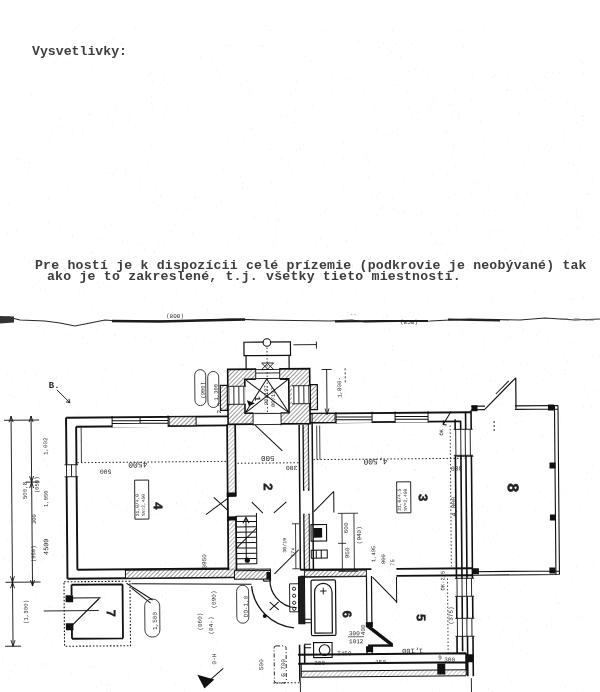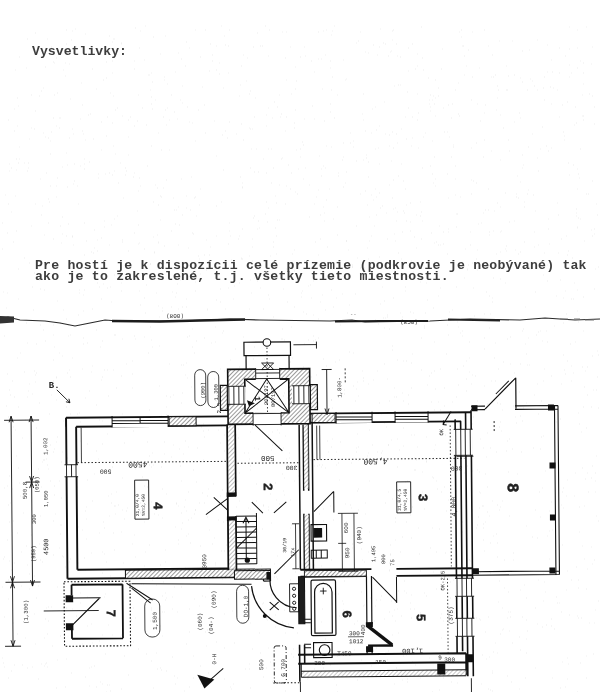--- a/index.html
+++ b/index.html
@@ -11,21 +11,21 @@
 </style>
 </head>
 <body>
 <div id="page">
 
   <div class="t" style="left:32px;top:20px;">Vysvetlivky:</div>
 
 
   <div class="t" style="left:35px;top:234px;letter-spacing:0.2px;">Pre hostí je k dispozícii celé prízemie (podkrovie je neobývané) tak</div>
 
-  <div class="t" style="left:35px;top:245px;letter-spacing:0.2px;">ako je to zakreslené, t.j. všetky tieto miestnosti.</div>
+  <div class="t" style="left:47px;top:245px;letter-spacing:0.2px;">ako je to zakreslené, t.j. všetky tieto miestnosti.</div>
 
   <svg width="600" height="692" viewBox="0 0 600 692" style="position:absolute;left:0;top:0;" stroke-linecap="butt" fill="none">
     <defs>
       <pattern id="h" width="3" height="3" patternUnits="userSpaceOnUse" patternTransform="rotate(45)">
         <rect width="3" height="3" fill="#fff"></rect>
         <line x1="0" y1="0" x2="0" y2="3" stroke="#2b2b2b" stroke-width="0.95"></line>
       </pattern>
     </defs>
 
     <path d="M383,19h1 M166,156h1 M441,468h1 M534,62h1 M253,23h1 M132,350h1 M18,139h1 M389,377h1 M133,407h1 M484,6h1 M482,482h1 M205,109h1 M572,234h1 M57,69h1 M507,417h1 M483,504h1 M322,672h1 M228,382h1 M496,428h1 M516,399h1 M422,34h1 M138,201h1 M50,162h1 M62,193h1 M381,253h1 M223,146h1 M161,646h1 M388,421h1 M104,504h1 M99,263h1 M592,442h1 M334,473h1 M504,536h1 M139,24h1 M190,186h1 M128,651h1 M524,218h1 M393,274h1 M547,318h1 M160,172h1 M337,183h1 M350,620h1 M240,153h1 M597,353h1 M56,34h1 M67,434h1 M474,292h1 M40,265h1 M596,366h1 M581,594h1 M9,498h1 M408,371h1 M161,443h1 M68,301h1 M272,658h1 M524,183h1 M300,125h1 M546,601h1 M180,442h1 M365,107h1 M456,373h1 M466,367h1 M2,225h1 M14,641h1 M526,574h1 M185,42h1 M525,654h1 M53,336h1 M43,525h1 M458,90h1 M285,380h1 M160,602h1 M254,148h1 M323,504h1 M122,216h1 M595,449h1 M263,358h1 M74,157h1 M203,407h1 M139,154h1 M44,436h1 M138,625h1 M514,51h1 M144,462h1 M130,93h1 M560,395h1 M284,542h1 M483,133h1 M60,299h1 M254,323h1 M437,465h1 M589,70h1 M242,235h1 M516,173h1 M115,311h1 M253,194h1 M151,637h1 M266,595h1 M330,37h1 M598,577h1 M580,639h1 M508,116h1 M291,149h1 M241,42h1 M228,680h1 M160,541h1 M273,293h1 M573,687h1 M333,496h1 M94,206h1 M579,400h1 M325,517h1 M36,404h1 M302,589h1 M96,663h1 M50,130h1 M357,467h1 M142,84h1 M533,171h1 M356,428h1 M252,404h1 M314,645h1 M124,495h1 M144,274h1 M402,208h1 M190,519h1 M45,317h1 M597,687h1 M46,149h1 M160,644h1 M527,607h1 M222,111h1 M499,486h1 M367,681h1 M392,7h1 M489,208h1 M397,648h1 M82,81h1 M66,383h1 M164,418h1 M430,142h1 M380,184h1 M293,625h1 M506,66h1 M254,192h1 M4,533h1 M382,182h1 M444,382h1 M257,9h1 M47,610h1 M541,377h1 M499,403h1 M90,90h1 M186,620h1 M476,594h1 M538,147h1 M151,73h1 M467,610h1 M244,429h1 M94,642h1 M517,674h1 M485,608h1 M17,509h1 M200,642h1 M480,596h1 M485,186h1 M471,76h1 M522,593h1 M135,564h1 M276,212h1 M476,159h1 M16,135h1 M198,597h1 M578,194h1 M384,277h1 M587,371h1 M562,81h1 M580,125h1 M576,185h1 M67,301h1 M436,218h1 M363,354h1 M232,399h1 M154,490h1 M3,639h1 M323,497h1 M444,463h1 M219,50h1 M398,229h1 M189,585h1 M431,209h1 M186,283h1 M242,205h1 M78,291h1 M562,468h1 M540,425h1 M181,379h1 M2,199h1 M258,401h1 M392,322h1 M266,149h1 M284,622h1 M476,119h1 M53,357h1 M379,233h1 M490,519h1 M403,157h1 M121,19h1 M148,329h1 M508,52h1 M249,435h1 M118,481h1 M297,170h1 M393,6h1 M450,532h1 M66,295h1 M107,661h1 M311,37h1 M151,586h1 M274,553h1 M400,682h1 M357,656h1 M533,424h1 M431,349h1 M497,379h1 M537,514h1 M285,180h1 M149,441h1 M458,361h1 M376,191h1 M48,199h1 M164,222h1 M324,97h1 M140,479h1 M423,46h1 M245,375h1 M250,144h1 M252,625h1 M350,481h1 M513,529h1 M229,6h1 M212,520h1 M511,658h1 M252,516h1 M327,417h1 M133,153h1 M262,22h1 M202,469h1 M243,116h1 M281,90h1 M373,21h1 M237,390h1 M18,444h1 M83,320h1 M32,263h1 M128,227h1 M456,263h1 M450,574h1 M152,58h1 M14,373h1 M598,243h1 M389,539h1 M390,521h1 M568,139h1 M14,107h1 M77,463h1 M338,152h1 M419,530h1 M102,420h1 M448,81h1 M490,666h1 M66,20h1 M188,468h1 M573,275h1 M428,54h1 M414,434h1 M63,533h1 M509,415h1 M74,679h1 M468,241h1 M257,257h1 M304,237h1 M508,568h1 M65,663h1 M381,572h1 M424,302h1 M439,666h1 M163,558h1 M323,335h1 M262,505h1 M162,588h1 M497,62h1 M527,170h1 M279,422h1 M228,22h1 M509,127h1 M128,551h1 M205,608h1 M420,192h1 M8,654h1 M53,497h1 M293,524h1 M414,446h1 M295,548h1 M57,154h1 M414,213h1 M349,328h1 M318,295h1 M447,230h1 M421,188h1 M152,85h1 M117,84h1 M321,526h1 M112,151h1 M291,501h1 M584,363h1 M171,71h1 M118,159h1 M109,12h1 M320,191h1 M583,383h1 M418,89h1 M520,340h1 M522,397h1 M282,305h1 M112,37h1 M563,331h1 M492,278h1 M46,435h1 M34,105h1 M337,211h1 M594,83h1 M458,419h1 M473,157h1 M313,312h1 M266,594h1 M592,212h1 M372,421h1 M443,654h1 M126,147h1 M396,110h1 M106,54h1 M4,312h1 M356,202h1 M140,488h1 M421,314h1 M412,638h1 M472,432h1 M396,644h1 M255,377h1 M388,627h1 M495,51h1 M101,214h1 M448,394h1 M174,88h1 M412,483h1 M564,346h1 M296,57h1 M26,299h1 M194,174h1 M56,664h1 M500,398h1 M569,690h1 M403,187h1 M26,522h1 M282,450h1 M548,127h1 M351,439h1 M295,65h1 M209,231h1 M401,592h1 M199,479h1 M174,652h1 M487,380h1 M273,218h1 M195,669h1 M243,356h1 M591,454h1 M325,286h1 M114,251h1 M453,432h1 M455,142h1 M329,640h1 M263,482h1 M74,672h1 M365,167h1 M96,381h1 M331,66h1 M593,630h1 M277,83h1 M498,345h1 M429,352h1 M165,576h1 M586,170h1 M331,266h1 M551,352h1 M526,596h1 M167,546h1 M249,645h1 M305,567h1 M171,207h1 M352,689h1 M294,104h1 M323,239h1 M331,376h1 M273,223h1 M114,482h1 M343,163h1 M464,32h1 M446,487h1 M486,268h1 M398,567h1 M587,343h1 M24,348h1 M354,600h1 M523,305h1 M315,316h1 M433,284h1 M392,108h1 M282,669h1 M204,479h1 M389,588h1 M510,593h1 M228,220h1 M430,524h1 M522,27h1 M43,436h1 M551,688h1 M447,301h1 M61,438h1 M522,307h1 M416,624h1 M29,550h1 M177,260h1 M89,367h1 M339,547h1 M103,56h1 M521,428h1 M146,630h1 M87,319h1 M153,178h1 M8,556h1 M539,468h1 M96,306h1 M208,406h1 M383,294h1 M151,584h1 M121,267h1 M290,165h1 M343,397h1 M594,205h1 M585,455h1 M166,391h1 M411,514h1 M31,419h1 M298,624h1 M173,552h1 M364,244h1 M381,429h1 M406,498h1 M395,579h1 M376,624h1 M387,215h1 M265,401h1 M438,64h1 M178,516h1 M107,93h1 M323,670h1 M318,630h1 M497,179h1 M494,334h1 M483,516h1 M204,81h1 M576,99h1 M578,594h1 M434,676h1 M578,556h1 M220,546h1 M10,371h1 M273,465h1 M403,404h1 M492,649h1 M67,163h1 M17,610h1 M337,632h1 M134,45h1 M493,628h1 M182,283h1 M85,653h1 M183,341h1 M60,612h1 M83,314h1 M402,513h1 M566,290h1 M444,108h1 M249,70h1 M294,283h1 M569,25h1 M223,307h1 M569,591h1 M61,474h1 M327,675h1 M216,276h1 M115,86h1 M507,315h1 M397,443h1 M358,17h1 M471,170h1 M77,390h1 M43,528h1 M125,151h1 M520,228h1 M90,622h1 M4,593h1 M88,91h1 M151,122h1 M396,20h1 M11,546h1 M144,225h1 M106,38h1 M444,364h1 M446,330h1 M466,355h1 M67,349h1 M565,32h1 M469,598h1 M313,317h1 M577,44h1 M287,278h1 M411,339h1 M544,53h1 M50,421h1 M41,191h1 M379,379h1 M196,686h1 M318,314h1 M363,70h1 M420,589h1 M390,531h1 M432,150h1 M271,159h1 M204,314h1 M250,67h1 M256,460h1 M225,107h1 M552,48h1 M498,66h1 M60,510h1 M486,385h1 M352,388h1 M198,86h1 M213,460h1 M449,599h1 M432,668h1 M360,244h1 M346,148h1 M393,156h1 M66,584h1 M221,527h1 M344,557h1 M506,672h1 M490,424h1 M385,20h1 M556,573h1 M161,126h1 M421,215h1 M205,6h1 M520,392h1 M241,100h1 M379,23h1 M447,150h1 M252,237h1 M223,498h1 M465,393h1 M53,38h1 M96,427h1 M404,189h1 M397,336h1 M265,190h1 M452,80h1 M258,197h1 M406,337h1 M400,33h1 M238,414h1 M7,209h1 M128,96h1 M154,228h1 M7,516h1 M107,264h1 M421,346h1 M499,557h1 M45,595h1 M27,15h1 M551,595h1 M345,396h1 M425,289h1 M71,16h1 M196,553h1 M370,574h1 M550,63h1 M505,169h1 M353,362h1 M238,215h1 M204,231h1 M102,353h1 M70,353h1 M542,242h1 M436,565h1 M488,165h1 M89,138h1 M361,525h1 M393,124h1 M463,342h1 M452,525h1 M270,638h1 M338,439h1 M374,597h1 M376,106h1 M43,306h1 M182,191h1 M35,351h1 M187,313h1 M36,574h1 M48,597h1 M512,425h1 M304,320h1 M332,547h1 M536,311h1 M485,450h1 M194,329h1 M92,45h1 M64,621h1 M207,493h1 M303,121h1 M150,303h1 M264,362h1 M97,259h1 M171,283h1 M204,413h1 M472,447h1 M41,67h1 M406,197h1 M433,454h1 M542,603h1 M201,403h1 M86,243h1 M579,483h1 M236,411h1 M561,215h1 M227,547h1 M487,463h1 M496,510h1 M411,364h1 M387,293h1 M218,251h1 M109,149h1 M567,337h1 M137,97h1 M48,583h1 M62,532h1 M500,610h1 M24,234h1 M459,92h1 M227,114h1 M497,533h1 M484,116h1 M263,285h1 M405,165h1 M267,198h1 M448,311h1 M320,215h1 M484,325h1 M500,255h1 M566,679h1 M277,196h1 M230,365h1 M578,564h1 M480,97h1 M151,443h1 M523,384h1 M63,584h1 M509,198h1 M457,190h1 M542,103h1 M263,653h1 M134,312h1 M210,20h1 M34,347h1 M143,686h1 M225,21h1 M557,579h1 M389,546h1 M84,199h1 M497,481h1 M85,487h1 M269,6h1 M49,178h1 M500,380h1 M435,365h1 M68,200h1 M181,35h1 M252,548h1 M274,78h1 M541,413h1 M12,357h1 M146,101h1 M258,425h1 M145,289h1 M398,61h1 M583,49h1 M316,351h1 M591,383h1 M235,325h1 M381,677h1 M153,13h1 M472,239h1 M439,434h1 M462,508h1 M200,33h1 M327,562h1 M106,538h1 M279,480h1 M379,560h1 M40,536h1 M275,204h1 M28,139h1 M27,644h1 M309,683h1 M326,176h1 M451,133h1 M215,539h1 M518,230h1 M76,255h1 M532,513h1 M535,268h1 M582,343h1 M299,638h1 M311,553h1 M435,56h1 M361,568h1 M327,223h1 M50,457h1 M185,417h1 M256,477h1 M212,31h1 M521,245h1 M597,191h1 M586,654h1 M47,441h1 M219,553h1 M407,658h1 M87,420h1 M468,26h1 M42,538h1 M220,265h1 M340,418h1 M407,655h1 M224,527h1 M344,366h1 M239,449h1 M151,80h1 M440,345h1 M233,388h1 M158,181h1 M268,687h1 M172,633h1 M295,86h1 M510,313h1 M538,308h1 M54,471h1 M506,222h1 M209,47h1 M325,615h1 M509,492h1 M555,441h1 M475,352h1 M74,140h1 M85,546h1 M18,383h1 M222,555h1 M331,423h1 M53,215h1 M598,497h1 M315,531h1 M493,53h1 M582,444h1 M270,470h1 M207,606h1 M467,442h1 M110,667h1 M260,629h1 M35,87h1 M93,115h1 M194,490h1 M208,649h1 M535,584h1 M151,439h1 M330,88h1 M182,369h1 M302,118h1 M563,108h1 M395,498h1 M363,582h1 M338,570h1 M19,33h1 M384,399h1 M390,530h1 M250,442h1 M299,433h1 M175,660h1 M290,556h1 M410,207h1 M45,43h1 M264,335h1 M124,419h1 M188,496h1 M440,594h1 M583,92h1 M223,388h1 M192,323h1 M161,173h1 M60,202h1 M231,425h1 M150,597h1 M97,227h1 M346,217h1 M457,345h1 M309,345h1 M186,18h1 M565,350h1 M578,150h1 M212,37h1 M297,609h1 M392,326h1 M322,585h1 M259,609h1 M436,528h1 M220,278h1 M342,136h1 M332,53h1 M303,528h1 M169,682h1 M408,84h1 M583,273h1 M476,235h1 M562,521h1 M121,352h1 M300,33h1 M84,231h1 M284,316h1 M363,357h1 M197,424h1 M99,684h1 M443,208h1 M202,572h1 M319,490h1 M181,563h1 M222,466h1 M586,404h1 M477,501h1 M412,20h1 M285,667h1 M469,536h1 M346,498h1 M350,119h1 M377,428h1 M503,104h1 M408,24h1 M567,78h1 M13,218h1 M92,477h1 M247,535h1 M551,602h1 M441,45h1 M84,145h1 M196,458h1 M315,218h1 M105,630h1 M206,246h1 M462,498h1 M385,479h1 M366,134h1 M149,386h1 M136,671h1 M179,201h1 M126,487h1 M191,242h1 M558,549h1 M165,86h1 M405,263h1 M586,565h1 M571,556h1 M175,200h1 M428,240h1 M266,178h1 M288,141h1 M323,644h1 M417,96h1 M369,406h1 M147,463h1 M319,441h1 M33,286h1 M430,71h1 M461,6h1 M330,641h1 M245,645h1 M526,330h1 M121,665h1 M193,446h1 M543,64h1 M344,370h1 M433,646h1 M546,122h1 M528,123h1 M550,688h1 M239,343h1 M560,664h1 M554,605h1 M8,393h1 M66,678h1 M172,683h1 M326,342h1 M561,588h1 M281,135h1 M69,114h1 M276,179h1 M113,509h1 M473,393h1 M453,123h1 M512,619h1 M495,357h1 M54,462h1 M112,99h1 M195,173h1 M157,164h1 M451,658h1 M182,499h1 M9,452h1 M415,45h1 M72,213h1 M244,348h1 M535,486h1 M187,83h1 M548,205h1 M368,153h1 M82,107h1 M448,419h1 M250,380h1 M283,372h1 M398,152h1 M149,521h1 M522,58h1 M268,486h1 M49,390h1 M39,379h1 M303,396h1 M91,228h1 M312,82h1 M124,403h1 M56,353h1 M484,314h1 M308,316h1 M36,320h1 M483,500h1 M238,564h1 M446,400h1 M29,239h1 M40,686h1 M559,49h1 M559,24h1 M246,531h1 M458,675h1 M387,291h1 M594,265h1 M520,626h1 M226,472h1 M396,373h1 M392,241h1 M108,372h1 M317,503h1 M135,4h1 M16,207h1 M403,377h1 M319,568h1 M150,240h1 M166,647h1 M434,80h1 M484,290h1 M459,610h1 M11,144h1 M62,25h1 M358,486h1 M31,511h1 M242,163h1 M131,596h1 M36,349h1 M174,563h1 M438,221h1 M358,465h1 M193,210h1 M87,456h1 M134,209h1 M38,655h1 M526,629h1 M375,296h1 M297,671h1 M563,464h1 M470,221h1 M250,105h1 M226,521h1 M284,586h1 M181,489h1 M482,631h1 M337,668h1 M334,94h1 M147,142h1 M387,636h1 M507,66h1 M434,133h1 M162,465h1 M361,603h1 M114,526h1 M434,386h1 M288,600h1 M200,660h1 M11,647h1 M575,83h1 M598,331h1 M147,418h1 M124,632h1 M331,536h1 M229,369h1 M216,182h1 M308,344h1 M61,677h1 M282,580h1 M547,257h1 M249,389h1 M134,102h1 M157,645h1 M347,289h1 M93,229h1 M228,575h1 M300,452h1 M410,179h1 M492,667h1 M384,340h1 M102,549h1 M103,498h1 M293,633h1 M325,444h1 M37,25h1 M507,652h1 M400,528h1 M248,582h1 M140,489h1 M7,350h1 M224,427h1 M399,426h1 M290,338h1 M6,382h1 M9,366h1 M166,675h1 M12,561h1 M404,557h1 M544,76h1 M59,104h1 M116,364h1 M488,186h1 M239,259h1 M244,391h1 M592,157h1 M410,585h1 M392,592h1 M455,66h1 M228,382h1 M35,9h1 M104,346h1 M261,542h1 M339,592h1 M59,365h1 M27,147h1 M519,613h1 M285,34h1 M46,639h1 M538,390h1 M22,641h1 M189,663h1 M352,520h1 M427,276h1 M48,114h1 M145,576h1 M234,619h1 M200,522h1 M85,682h1 M434,347h1 M583,39h1 M263,579h1 M205,531h1 M571,275h1 M463,22h1 M165,685h1 M294,247h1 M563,299h1 M407,457h1 M53,428h1 M478,493h1 M51,108h1 M426,438h1 M443,220h1 M66,6h1 M186,250h1 M163,93h1 M114,311h1 M333,283h1 M18,245h1 M57,413h1 M195,267h1 M176,269h1 M52,622h1 M542,675h1 M343,119h1 M229,98h1 M181,341h1 M40,301h1 M253,335h1 M48,175h1 M149,432h1 M356,137h1 M66,212h1 M567,231h1 M372,555h1 M198,232h1 M488,593h1 M583,96h1 M193,654h1 M122,218h1 M577,668h1 M176,480h1 M295,398h1 M146,261h1 M489,272h1 M70,390h1 M355,377h1 M408,380h1 M570,320h1 M424,304h1 M176,479h1 M490,549h1 M246,346h1 M379,169h1 M395,494h1 M472,53h1 M592,332h1 M241,351h1 M551,478h1 M326,546h1 M216,618h1 M322,441h1 M53,531h1 M394,246h1 M388,32h1 M588,468h1 M240,520h1 M578,298h1 M8,180h1 M306,359h1 M348,398h1 M268,271h1 M462,407h1 M300,239h1 M17,74h1 M250,664h1 M71,649h1 M86,217h1 M273,144h1 M290,330h1 M263,481h1 M192,209h1 M485,81h1 M508,448h1 M406,115h1 M588,170h1 M106,112h1 M336,661h1 M140,281h1 M112,443h1 M260,22h1 M368,138h1 M355,270h1 M422,144h1 M450,558h1 M39,72h1 M522,131h1 M196,317h1 M158,595h1 M317,442h1 M358,423h1 M352,241h1 M506,427h1 M487,488h1 M179,425h1 M53,94h1 M72,212h1 M111,479h1 M306,290h1 M84,266h1 M113,439h1 M415,446h1 M598,384h1 M294,99h1 M189,312h1 M34,249h1 M8,96h1 M488,665h1 M303,343h1 M410,288h1 M503,338h1 M51,23h1 M456,203h1 M166,372h1 M102,317h1 M445,529h1 M330,80h1 M70,535h1 M493,254h1 M492,31h1 M431,378h1 M592,72h1 M497,519h1 M179,690h1 M270,242h1 M489,304h1 M594,536h1 M143,560h1 M352,243h1 M426,437h1 M101,98h1 M125,144h1 M37,243h1 M170,373h1 M195,486h1 M174,186h1 M513,680h1 M407,68h1 M576,543h1 M550,685h1 M519,89h1 M518,174h1 M426,572h1 M456,467h1 M294,399h1 M162,287h1 M271,438h1 M527,66h1 M309,193h1 M560,256h1 M568,227h1 M3,535h1 M439,505h1 M275,459h1 M216,46h1 M321,152h1 M258,148h1 M162,572h1 M203,400h1 M339,336h1 M207,472h1 M31,71h1 M469,318h1 M76,592h1 M265,2h1 M573,141h1 M412,93h1 M389,111h1 M558,191h1 M392,174h1 M224,624h1 M101,275h1 M184,483h1 M142,453h1 M421,3h1 M286,93h1 M137,470h1 M8,481h1 M489,682h1 M254,93h1 M44,266h1 M438,72h1 M189,608h1 M84,534h1 M451,94h1 M594,100h1 M318,8h1 M389,305h1 M433,434h1 M92,285h1 M411,594h1 M54,71h1 M450,408h1" stroke="#999" stroke-width="0.8" opacity="0.22"></path>

